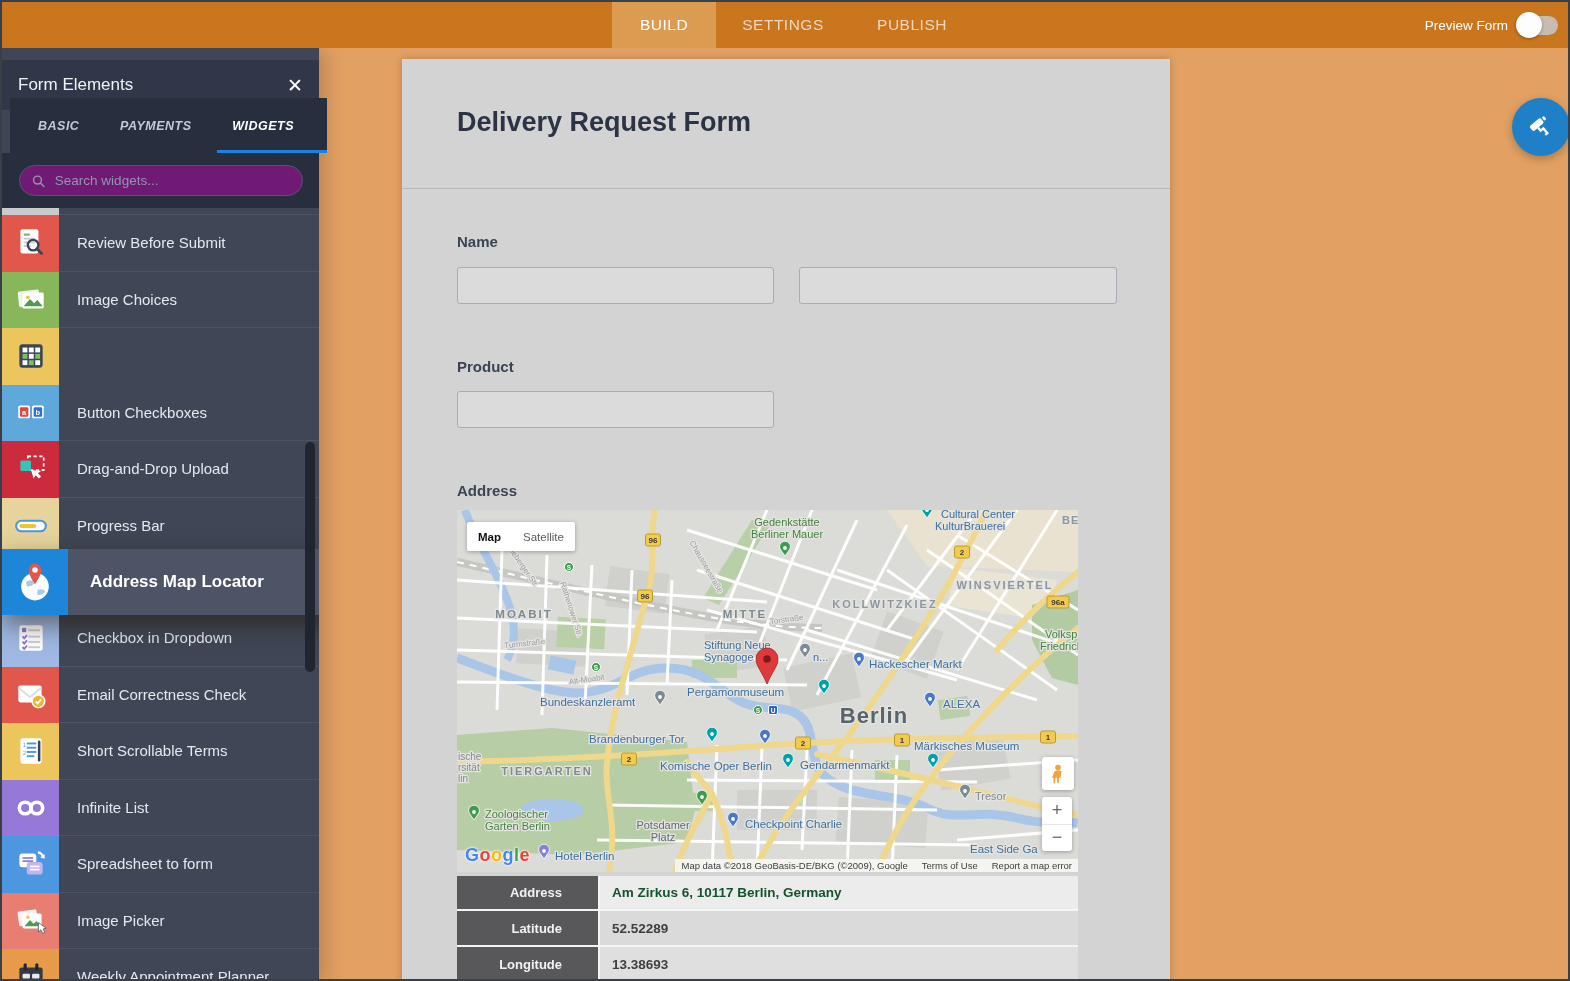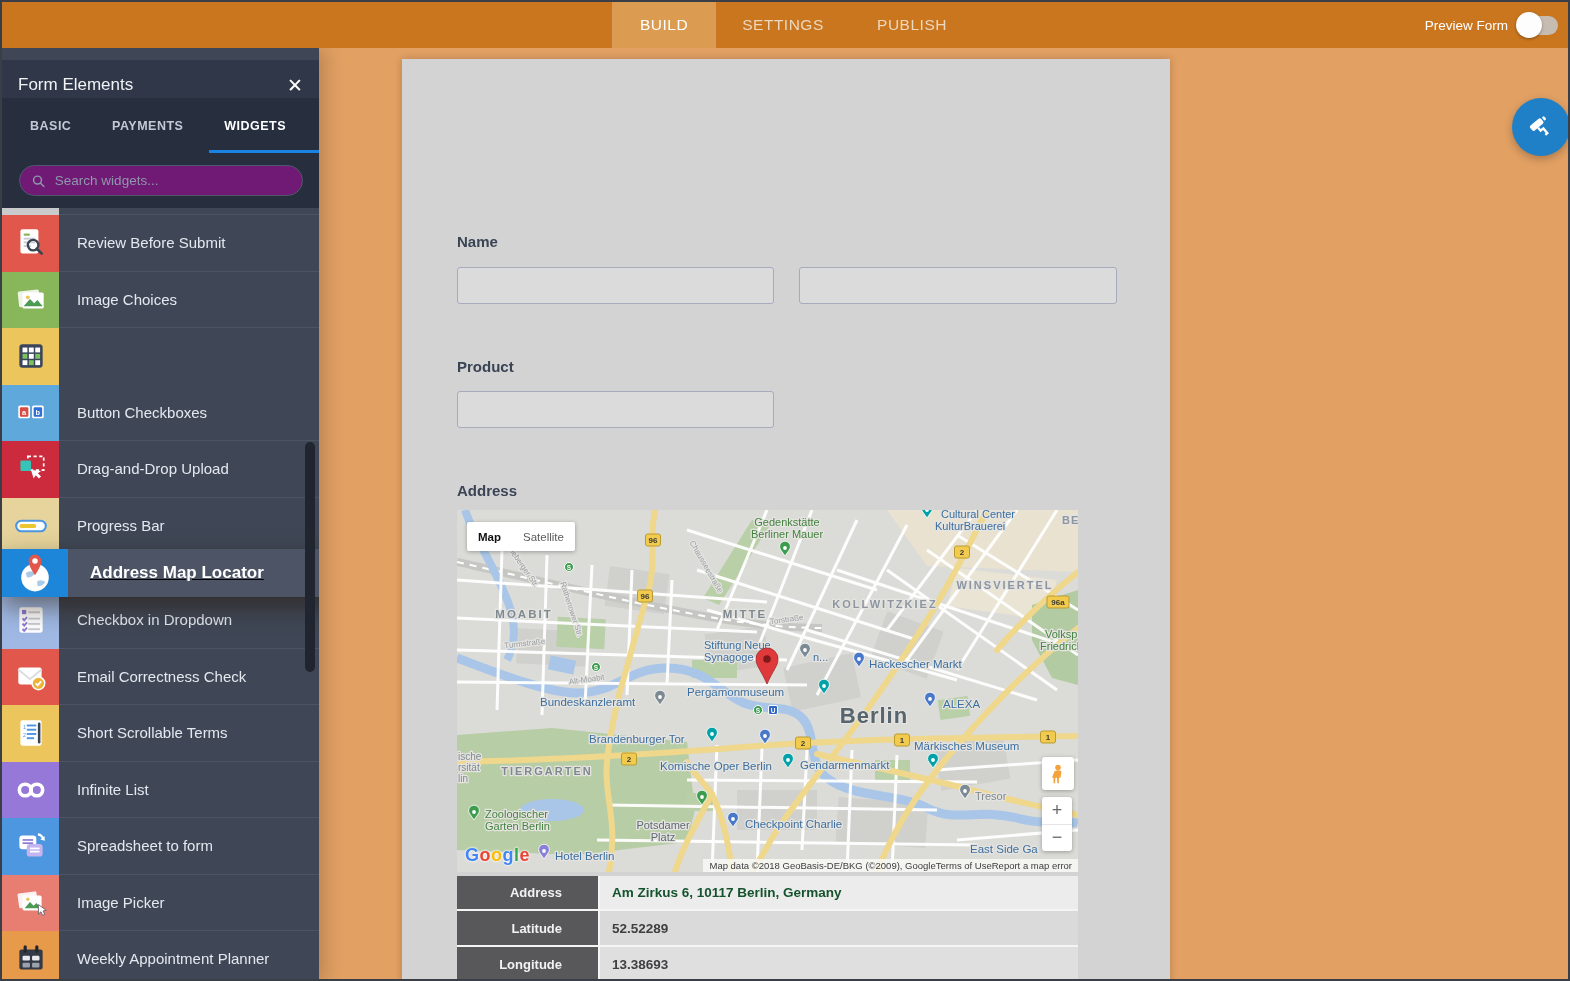--- a/index.html
+++ b/index.html
@@ -20,43 +20,43 @@
   .toggle .knob{position:absolute;left:0px;top:0px;width:26px;height:26px;border-radius:50%;background:#FDFDFD;
     box-shadow:0 1px 3px rgba(0,0,0,.35);}
 
   
   .panel{position:absolute;left:0;top:46px;width:317px;height:935px;background:#3F4756;z-index:15;
     box-shadow:6px 0 18px rgba(0,0,0,.18);}
   .panel-header{position:absolute;left:0;top:0;width:100%;height:50px;background:#2F3749;
     display:flex;align-items:center;padding:8px 16px;margin-top:12px;}
   .panel-title{flex:1;color:#F0F2F5;font-size:17px;}
   .panel-close{color:#fff;font-size:19px;cursor:pointer;line-height:1;}
-  .panel-tabs{position:absolute;left:0;top:50px;width:100%;height:55px;background:#272E3E;
-    display:flex;align-items:center;justify-content:space-between;padding:0 33px 0 28px;}
+  .panel-tabs{position:absolute;left:8px;top:50px;width:100%;height:55px;background:#272E3E;
+    display:flex;align-items:center;justify-content:space-between;padding:0 33px 0 28px;font-style:italic;}
   .p-tab{font-size:12.5px;font-weight:bold;letter-spacing:.5px;color:#C3CAD6;cursor:pointer;}
   .p-tab.active{color:#fff;}
   .p-underline{position:absolute;left:207px;bottom:0;width:110px;height:3px;background:#1A82E2;}
   .panel-search{position:absolute;left:0;top:105px;width:100%;height:55px;background:#272E3E;}
   .search-box{position:absolute;left:17px;top:12px;width:284px;height:31px;border-radius:16px;
     background:#701a75;border:1px solid #4E586B;display:flex;align-items:center;padding:0 12px;gap:8px;}
   .search-box input{background:transparent;border:none;outline:none;color:#C8CFDC;font-size:13.5px;width:100%;
     font-family:"Liberation Sans",sans-serif;}
   .search-box input::placeholder{color:#8E98AB;}
 
   .widget-list{position:absolute;left:0;top:160px;right:0;bottom:0;overflow:hidden;background:#3F4756;}
   .partial-row{display:flex;height:7px;}
   .partial-row .ptile{width:57px;background:#C9CACC;}
   .partial-row .prest{flex:1;border-bottom:1px solid #4C5464;}
   .wrow{display:flex;height:56.5px;}
   .tile{width:57px;flex-shrink:0;display:flex;align-items:center;justify-content:center;}
   .tile svg{width:36px;height:36px;}
   .lbl{flex:1;display:flex;align-items:center;padding-left:18px;border-bottom:1px solid #4C5464;
     color:#E4E8EF;font-size:15px;}
-  .wrow.hl{height:48px;margin:-5px 0;width:357px;background:#4C5466;border-radius:0 10px 10px 0;
-    box-shadow:0 10px 26px rgba(35,18,0,.5);position:relative;z-index:5;text-decoration:underline;}
+  .wrow.hl{height:66px;margin:-5px 0;width:357px;background:#4C5466;border-radius:0 10px 10px 0;
+    box-shadow:0 10px 26px rgba(35,18,0,.5);position:relative;z-index:5;}
   .wrow.hl .tile{width:66px;}
   .wrow.hl .tile svg{width:46px;height:46px;}
   .wrow.hl .lbl{border-bottom:none;padding-left:22px;color:#fff;font-size:17px;font-weight:700;}
   .scroll-thumb{position:absolute;right:4px;width:10px;top:394px;height:230px;background:#20252F;border-radius:5px;z-index:6;}
 
   
   .form-card{position:absolute;left:400px;top:57px;width:768px;height:924px;background:#D3D3D4;
     box-shadow:0 0 8px rgba(0,0,0,.2);z-index:5;}
   .form-title-sec{position:absolute;left:0;top:0;width:100%;height:130px;border-bottom:1px solid #B9BABD;}
   .form-title{position:absolute;left:55px;top:48px;font-size:27px;font-weight:bold;color:#2C3345;}
@@ -73,21 +73,21 @@
   .map-ctl .mc-sat{padding:0 11px;color:#5B5B5B;}
   .pegman-box{position:absolute;left:585px;top:247px;width:32px;height:33px;background:#fff;border-radius:3px;
     box-shadow:0 1px 4px rgba(0,0,0,.3);display:flex;align-items:center;justify-content:center;z-index:4;}
   .zoom-ctl{position:absolute;left:585px;top:287px;width:30px;height:54px;background:#fff;border-radius:3px;
     box-shadow:0 1px 4px rgba(0,0,0,.3);display:flex;flex-direction:column;z-index:4;}
   .zoom-ctl div{flex:1;display:flex;align-items:center;justify-content:center;font-size:18px;color:#666;cursor:pointer;}
   .zoom-ctl .zin{border-bottom:1px solid #E6E6E6;}
   .google-logo{position:absolute;left:8px;bottom:6px;font-size:18px;font-weight:bold;z-index:4;
     text-shadow:0 0 2px #fff,0 0 3px #fff;letter-spacing:.5px;}
   .attrib{position:absolute;right:0;bottom:0;height:13px;background:rgba(248,248,246,.85);
-    display:flex;align-items:center;padding:0 6px;font-size:9.5px;color:#3C3C3C;z-index:4;white-space:nowrap;}
+    display:flex;align-items:center;gap:14px;padding:0 6px;font-size:9.5px;color:#3C3C3C;z-index:4;white-space:nowrap;}
 
   
   .addr-table{position:absolute;left:55px;top:817px;width:621px;}
   .at-row{display:flex;border-bottom:2px solid #F4F4F5;}
   .at-label{width:143px;background:#58585A;color:#F2F2F2;font-size:13px;font-weight:bold;
     display:flex;align-items:center;justify-content:flex-end;padding-right:36px;border-right:2px solid #F4F4F5;}
   .at-value{flex:1;display:flex;align-items:center;padding-left:12px;font-size:13.5px;font-weight:bold;color:#3F3F41;}
   .at-row:first-child .at-value{color:#14532d;}
 
   
@@ -320,20 +320,23 @@
               <rect x="18" y="20.5" width="7" height="4.5" rx="1" fill="#9AA2AE"></rect>
             </svg>
           </div>
           <div class="lbl">Weekly Appointment Planner</div>
         </div>
       </div>
     <div class="scroll-thumb"></div>
   </div>
 
   <div class="form-card">
+    <div class="form-title-sec">
+      <div class="form-title">Delivery Request Form</div>
+    </div>
 
     <div class="fld-label" style="top:174px">Name</div>
     <input class="inp" style="left: 55px; top: 208px; width: 317px;">
     <input class="inp" style="left: 397px; top: 208px; width: 318px;">
 
     <div class="fld-label" style="top:299px">Product</div>
     <input class="inp" style="left: 55px; top: 332px; width: 317px;">
 
     <div class="fld-label" style="top:423px">Address</div>
 

